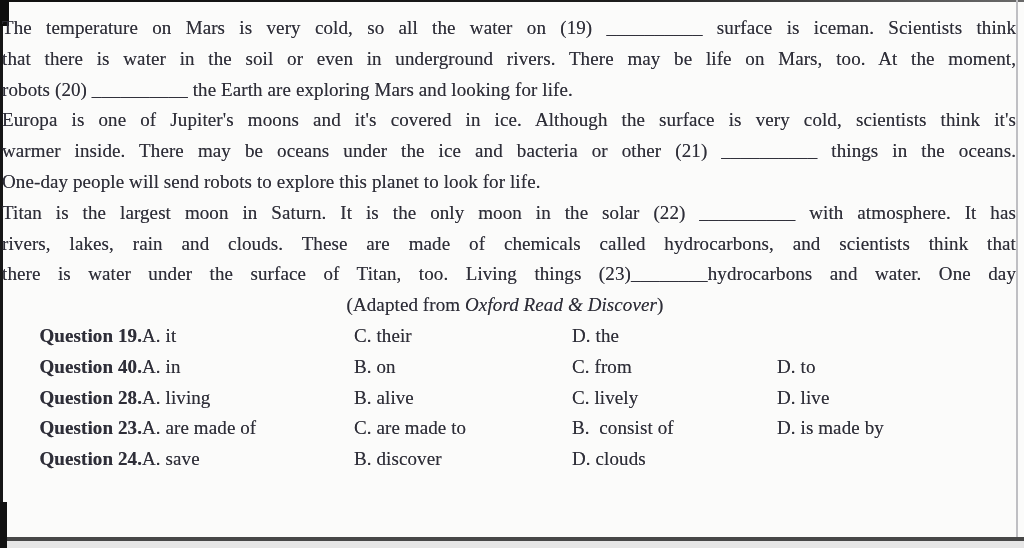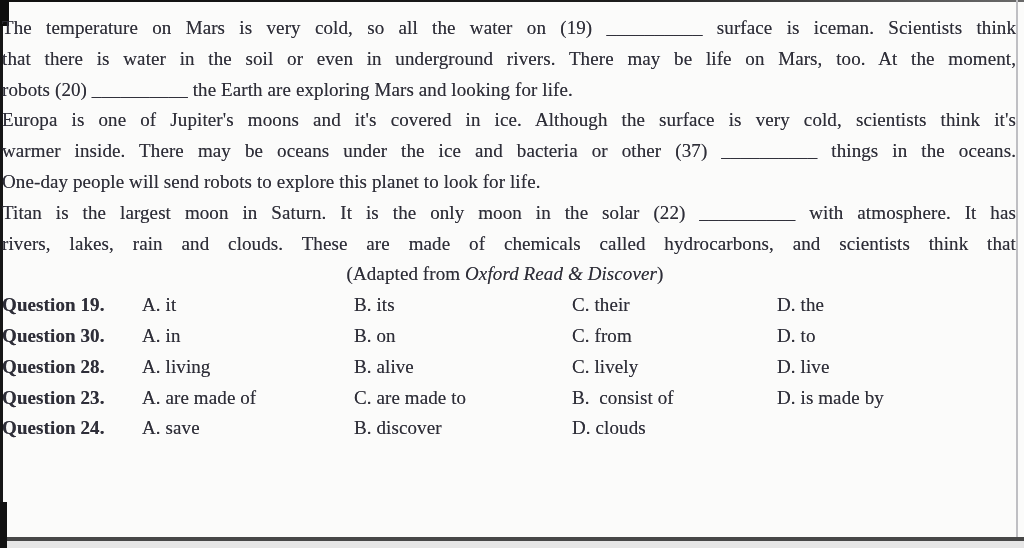--- a/index.html
+++ b/index.html
@@ -23,54 +23,54 @@
     font-size:19px; color:#2e2e38; letter-spacing:0.1px;
     text-shadow:0 0 0.5px rgba(46,46,56,0.6);
     filter:blur(0.3px);
   }
   .pline { white-space:nowrap; line-height:30.8px; height:30.8px; overflow:hidden; }
   .j     { text-align:justify; text-align-last:justify; }
   .attr  { line-height:30.8px; height:30.8px; text-align:center; padding-right:8px; white-space:pre; }
   .qrow  { display:grid; grid-template-columns:352px 218px 205px auto;
            line-height:30.8px; height:30.8px; }
   .qcell { white-space:pre; overflow:hidden; }
-  .qlabel{ font-weight:bold; display:inline-block; min-width:140px; }
+  .qlabel{ font-weight:bold; display:inline-block; min-width:140px;text-align:right; }
 </style>
 </head>
 <body>
 
 <div class="page">
   <div class="edge-top"></div>
   <div class="edge-left"></div>
   <div class="nub-tl"></div>
   <div class="edge-right"></div>
   <div class="band-dark"></div>
   <div class="band-light"></div>
   <div class="nub-bl"></div>
 
   <div class="content">
     <div class="pline j">The temperature on Mars is very cold, so all the water on (19) __________ surface is iceman. Scientists think</div>
     <div class="pline j">that there is water in the soil or even in underground rivers. There may be life on Mars, too. At the moment,</div>
     <div class="pline">robots (20) __________ the Earth are exploring Mars and looking for life.</div>
     <div class="pline j">Europa is one of Jupiter's moons and it's covered in ice. Although the surface is very cold, scientists think it's</div>
-    <div class="pline j">warmer inside. There may be oceans under the ice and bacteria or other (37) __________ things in the oceans.</div>
+    <div class="pline j">warmer inside. There may be oceans under the ice and bacteria or other (21) __________ things in the oceans.</div>
     <div class="pline">One-day people will send robots to explore this planet to look for life.</div>
     <div class="pline j">Titan is the largest moon in Saturn. It is the only moon in the solar (22) __________ with atmosphere. It has</div>
     <div class="pline j">rivers, lakes, rain and clouds. These are made of chemicals called hydrocarbons, and scientists think that</div>
+    <div class="pline j">there is water under the surface of Titan, too. Living things (23)________hydrocarbons and water. One day</div>
 
     <div class="attr"><span>(Adapted from </span><i>Oxford Read &amp; Discover</i><span>)</span></div>
 
     <div class="qrow">
       <div class="qcell"><span class="qlabel">Question 19.</span><span>A. it</span></div>
-      <div class="qcell">B. its</div>
       <div class="qcell">C. their</div>
       <div class="qcell">D. the</div>
     </div>
     <div class="qrow">
-      <div class="qcell"><span class="qlabel">Question 30.</span><span>A. in</span></div>
+      <div class="qcell"><span class="qlabel">Question 40.</span><span>A. in</span></div>
       <div class="qcell">B. on</div>
       <div class="qcell">C. from</div>
       <div class="qcell">D. to</div>
     </div>
     <div class="qrow">
       <div class="qcell"><span class="qlabel">Question 28.</span><span>A. living</span></div>
       <div class="qcell">B. alive</div>
       <div class="qcell">C. lively</div>
       <div class="qcell">D. live</div>
     </div>

